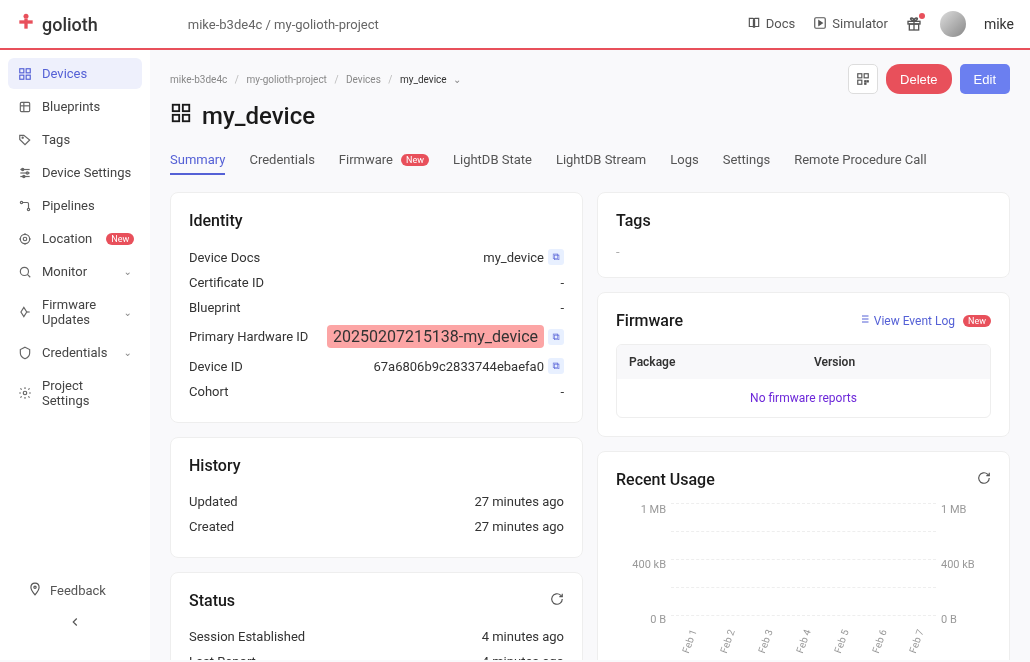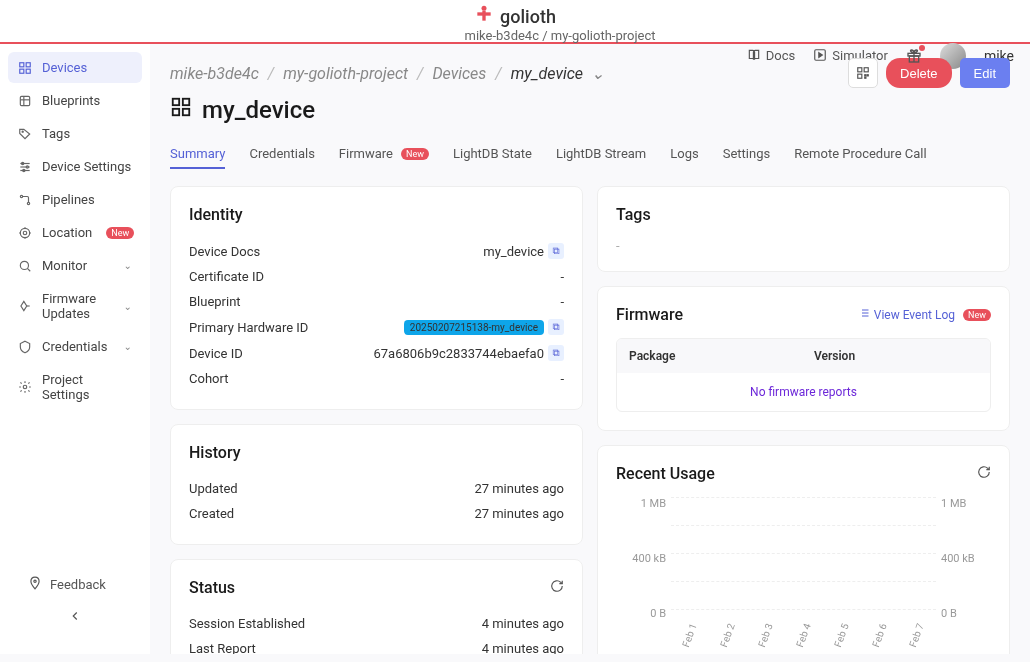--- a/index.html
+++ b/index.html
@@ -6,27 +6,26 @@
     body {
       font-family: -apple-system, BlinkMacSystemFont, "Segoe UI", Roboto, sans-serif;
       font-size: 13px;
       color: #1a1a1a;
       background: #f9f9fb;
       width: 1030px;
       height: 662px;
       overflow: hidden;
     }
     .header {
-      height: 44px;
+      height: 50px;
       background: #fff;
       border-bottom: 2px solid #e8505b;
       display: flex;
       align-items: center;
-      padding: 4px 16px;
-      flex-direction: column;
+      padding: 12px 16px;
     }
     .logo {
       display: flex;
       align-items: center;
       gap: 6px;
       font-size: 18px;
       font-weight: 500;
       color: #333;
     }
     .logo-icon { color: #e8505b; }
@@ -106,22 +105,21 @@
       overflow-y: auto;
     }
     .top-row {
       display: flex;
       justify-content: space-between;
       align-items: center;
       margin-bottom: 8px;
     }
     .breadcrumb {
       color: #888;
-      font-size: 16px;
-      font-style: italic;
+      font-size: 10px;
     }
     .breadcrumb .sep { margin: 0 5px; color: #bbb; }
     .breadcrumb .current { color: #333; }
     .actions { display: flex; gap: 8px; }
     .btn-icon {
       width: 30px; height: 30px; border: 1px solid #ddd; background: #fff;
       border-radius: 5px; display: flex; align-items: center; justify-content: center;
       cursor: pointer; color: #555;
     }
     .btn {
@@ -162,21 +160,21 @@
     .kv-row {
       display: flex; justify-content: space-between; align-items: center;
       padding: 5px 0; font-size: 13px;
     }
     .kv-row .k { color: #333; }
     .kv-row .v { color: #333; display: flex; align-items: center; gap: 4px; }
     .copy-icon {
       width: 16px; height: 16px; display: inline-flex; align-items: center; justify-content: center;
       background: #e8f0ff; border-radius: 3px; color: #5561d6; font-size: 10px; cursor: pointer;
     }
-    .hw-id { background: #0ea5e9; padding: 2px 6px; border-radius: 4px; font-size: 10px; }
+    .hw-id { background: #fca5a5; padding: 2px 6px; border-radius: 4px; font-size: 16px; }
     .link-eventlog {
       color: #5561d6; font-size: 12px; cursor: pointer;
       display: flex; align-items: center; gap: 4px;
     }
     .fw-table {
       border: 1px solid #eee; border-radius: 6px; overflow: hidden;
     }
     .fw-head {
       display: flex; background: #f8f8fa; padding: 10px 12px;
       font-size: 12px; font-weight: 600; color: #333; gap: 21px;

